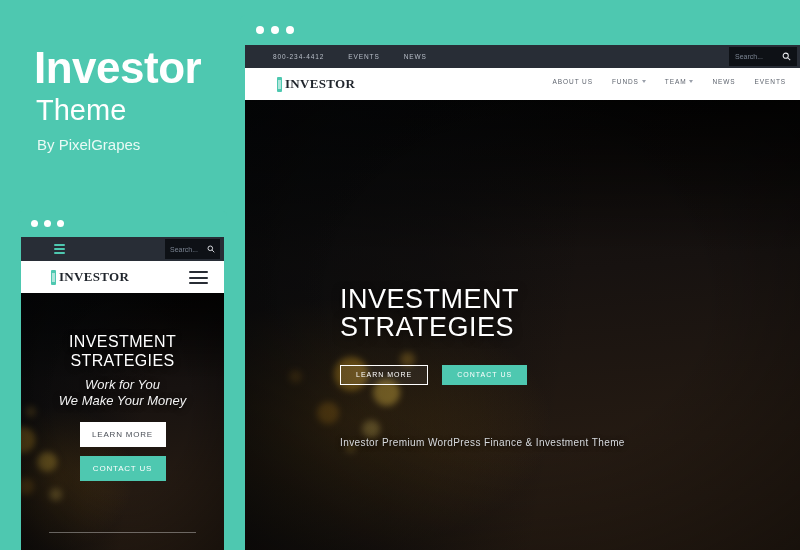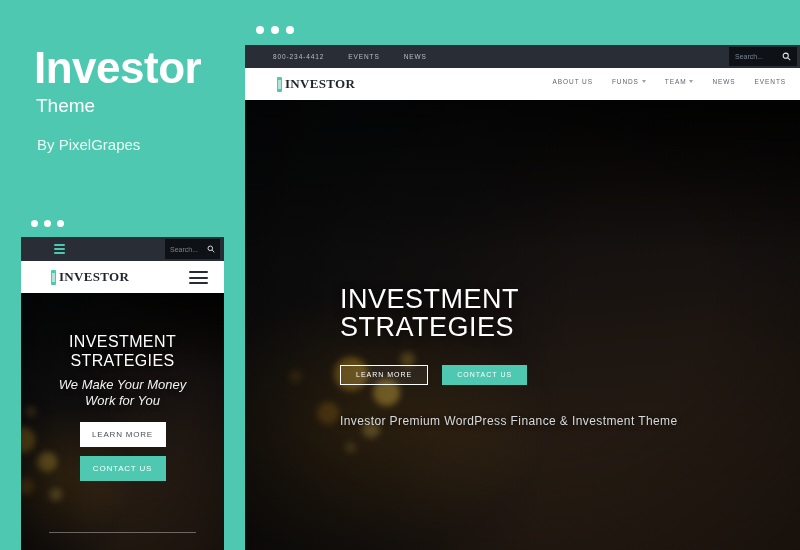--- a/index.html
+++ b/index.html
@@ -15,21 +15,21 @@
     position:absolute; left:0; top:0; width:240px; height:550px;
     background:#4ec8b0;
   }
   .promo-title {
     position:absolute; left:34px; top:46px;
     font-size:44px; font-weight:bold; color:#ffffff;
     letter-spacing:-0.5px; line-height:1;
   }
   .promo-sub {
     position:absolute; left:36px; top:96px;
-    font-size:19px; font-weight:300; color:#ffffff;
+    font-size:29px; font-weight:300; color:#ffffff;
     line-height:1;
   }
   .promo-by {
     position:absolute; left:37px; top:137px;
     font-size:15px; font-weight:400; color:#eafaf5;
     line-height:1;
   }
 
   
   .mobile {
@@ -160,21 +160,21 @@
     color:#eeeeee; letter-spacing:0.3px; text-shadow:0 2px 8px rgba(0,0,0,.55);
   }
   .d-btns { margin-top:23px; display:flex; gap:14px; }
   .d-btn {
     height:20px; padding:0 15px; display:flex; align-items:center; justify-content:center;
     font-size:7px; letter-spacing:1px; white-space:nowrap;
   }
   .d-btn-outline { border:1px solid #ffffff; color:#ffffff; background:rgba(255,255,255,.06); }
   .d-btn-teal { background:#4ec8b0; color:#ffffff; }
   .d-tagline {
-    margin-top:29px; font-size:12px; color:#d7dade; letter-spacing:0.4px;
+    margin-top:52px; font-size:10px; color:#d7dade; letter-spacing:0.4px;
     text-shadow:0 1px 5px rgba(0,0,0,.6); white-space:nowrap;
   }
 
   
   .photo { position:absolute; inset:0; overflow:hidden; }
   .bg-dark {
     position:absolute; inset:0;
     background:
       radial-gradient(ellipse 60% 45% at 18% 72%, rgba(180,120,20,.30), rgba(0,0,0,0) 62%),
       linear-gradient(175deg, #0c0a09 0%, #171210 40%, #241a12 75%, #2a1e14 100%);
@@ -306,22 +306,22 @@
         <div class="scrim"></div>
         <div class="vignette"></div>
       </div>
 
       <div class="m-hero-content">
         <div class="m-h1">
           <div>INVESTMENT</div>
           <div>STRATEGIES</div>
         </div>
         <div class="m-sub">
+          <div>Work for You</div>
           <div>We Make Your Money</div>
-          <div>Work for You</div>
         </div>
         <div class="m-btns">
           <div class="m-btn m-btn-light">LEARN MORE</div>
           <div class="m-btn m-btn-teal">CONTACT US</div>
         </div>
       </div>
       <div class="m-divider"></div>
     </div>
   </div>
 </div>

